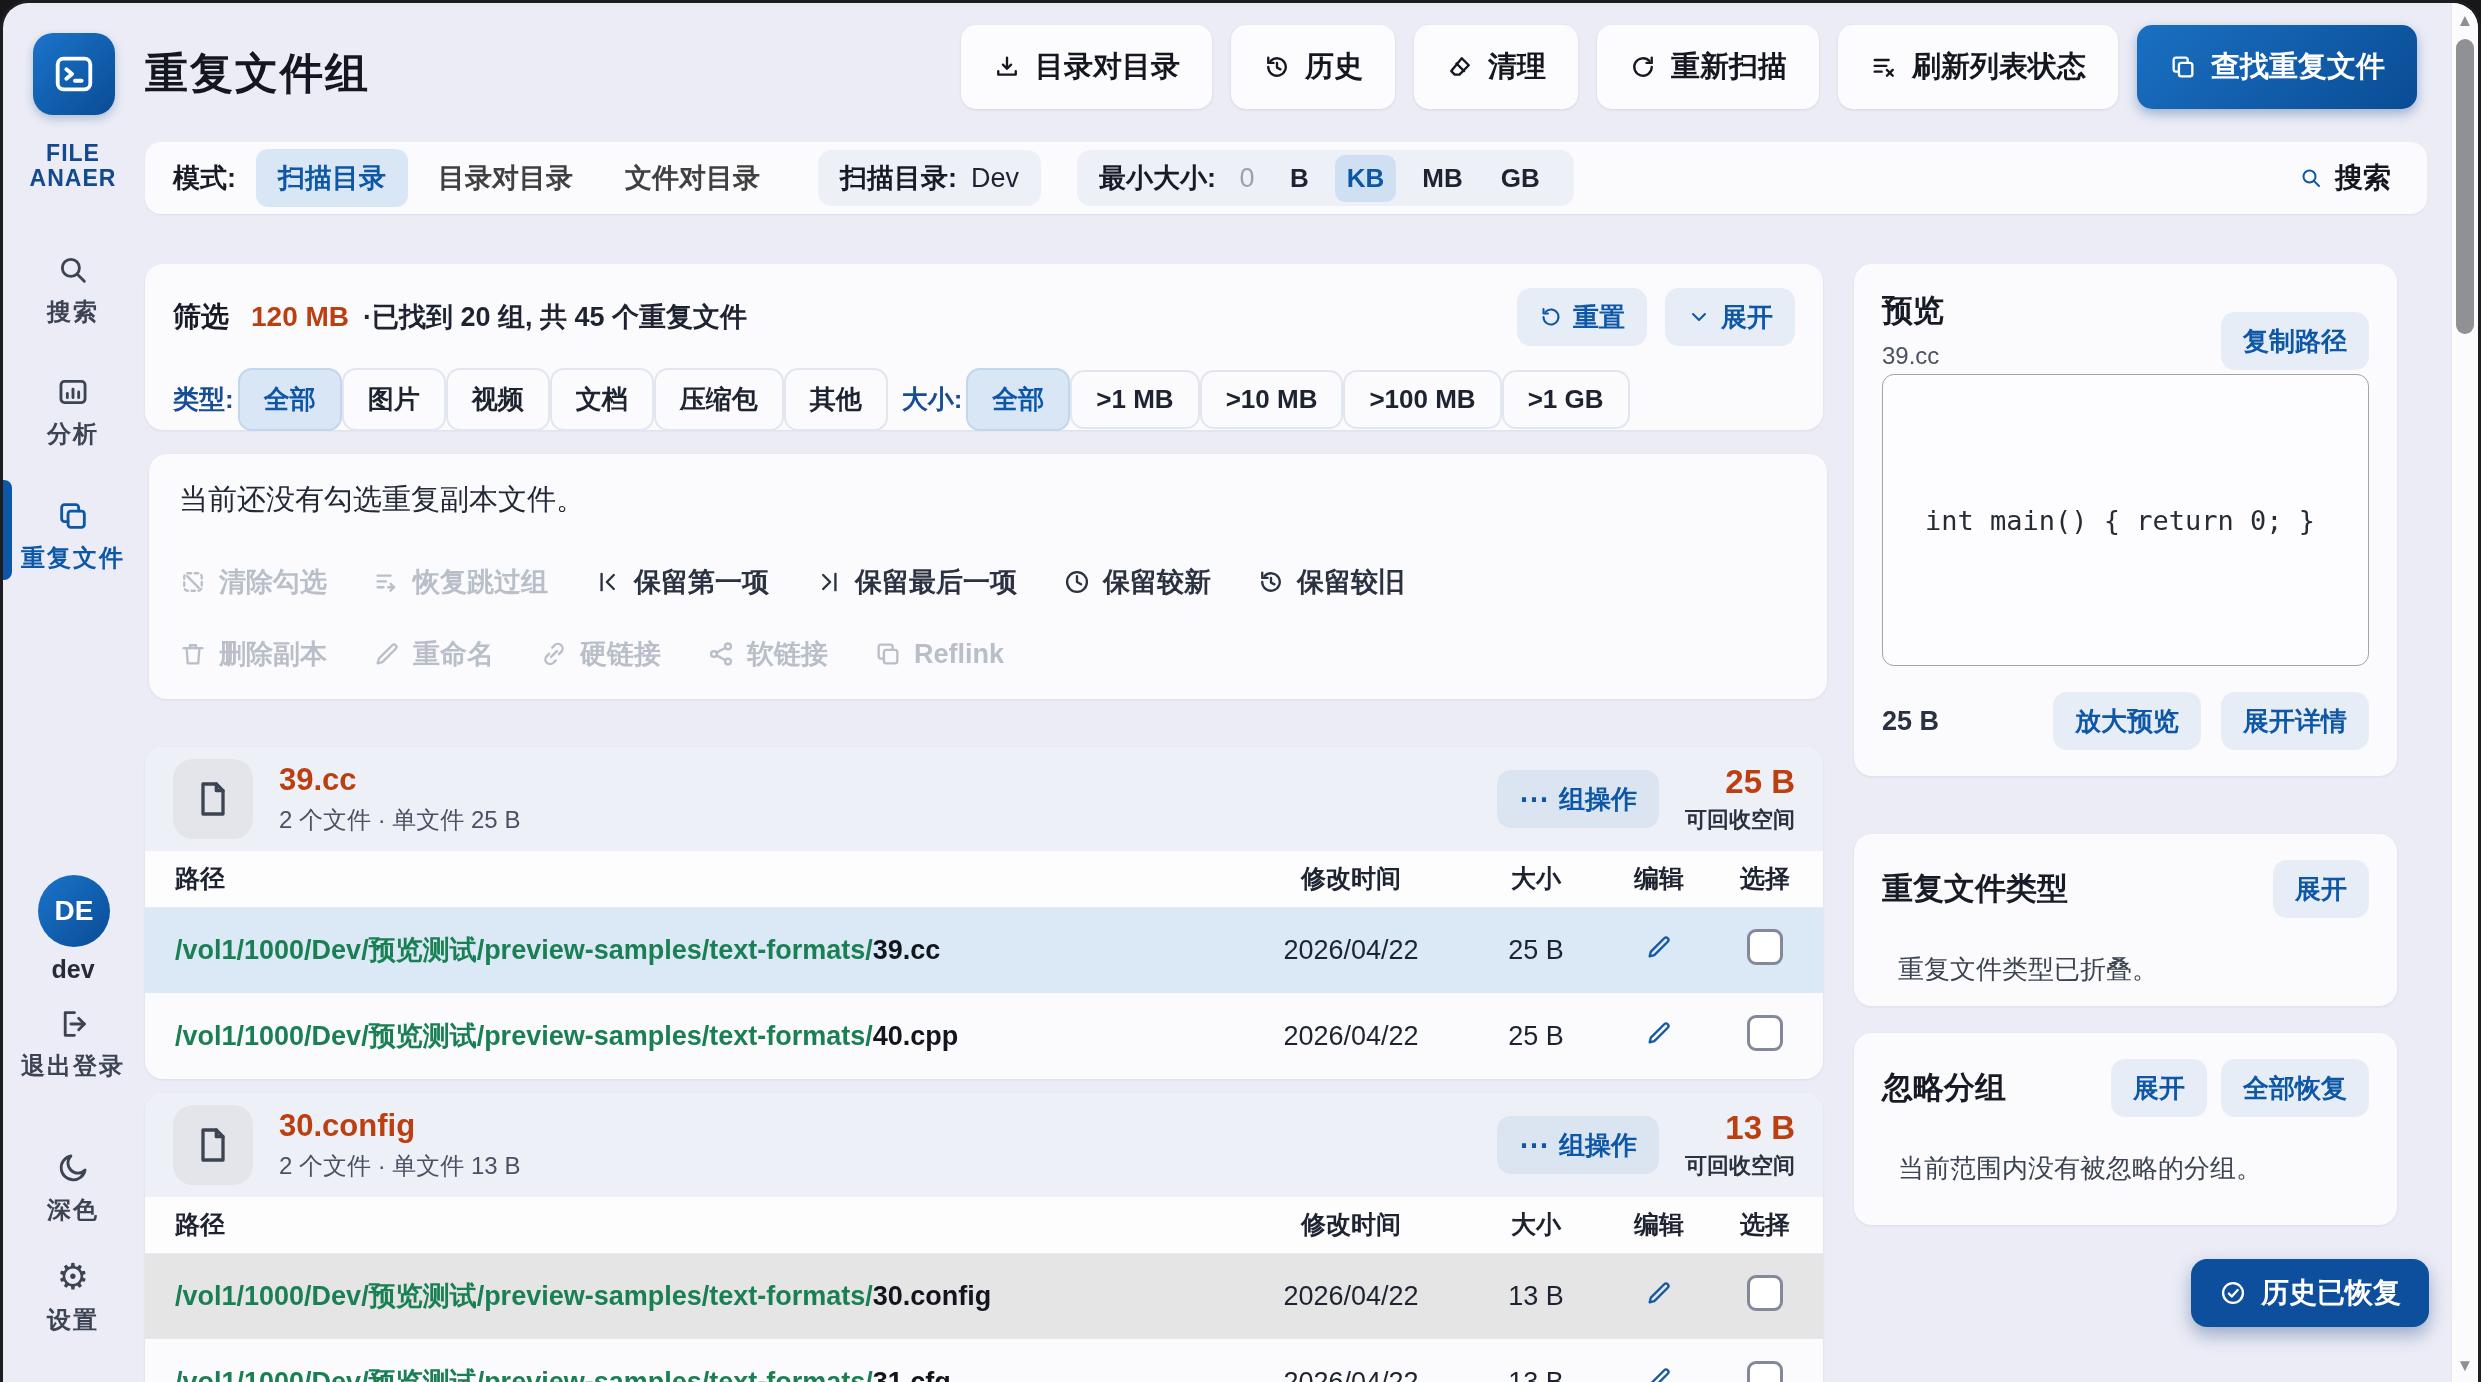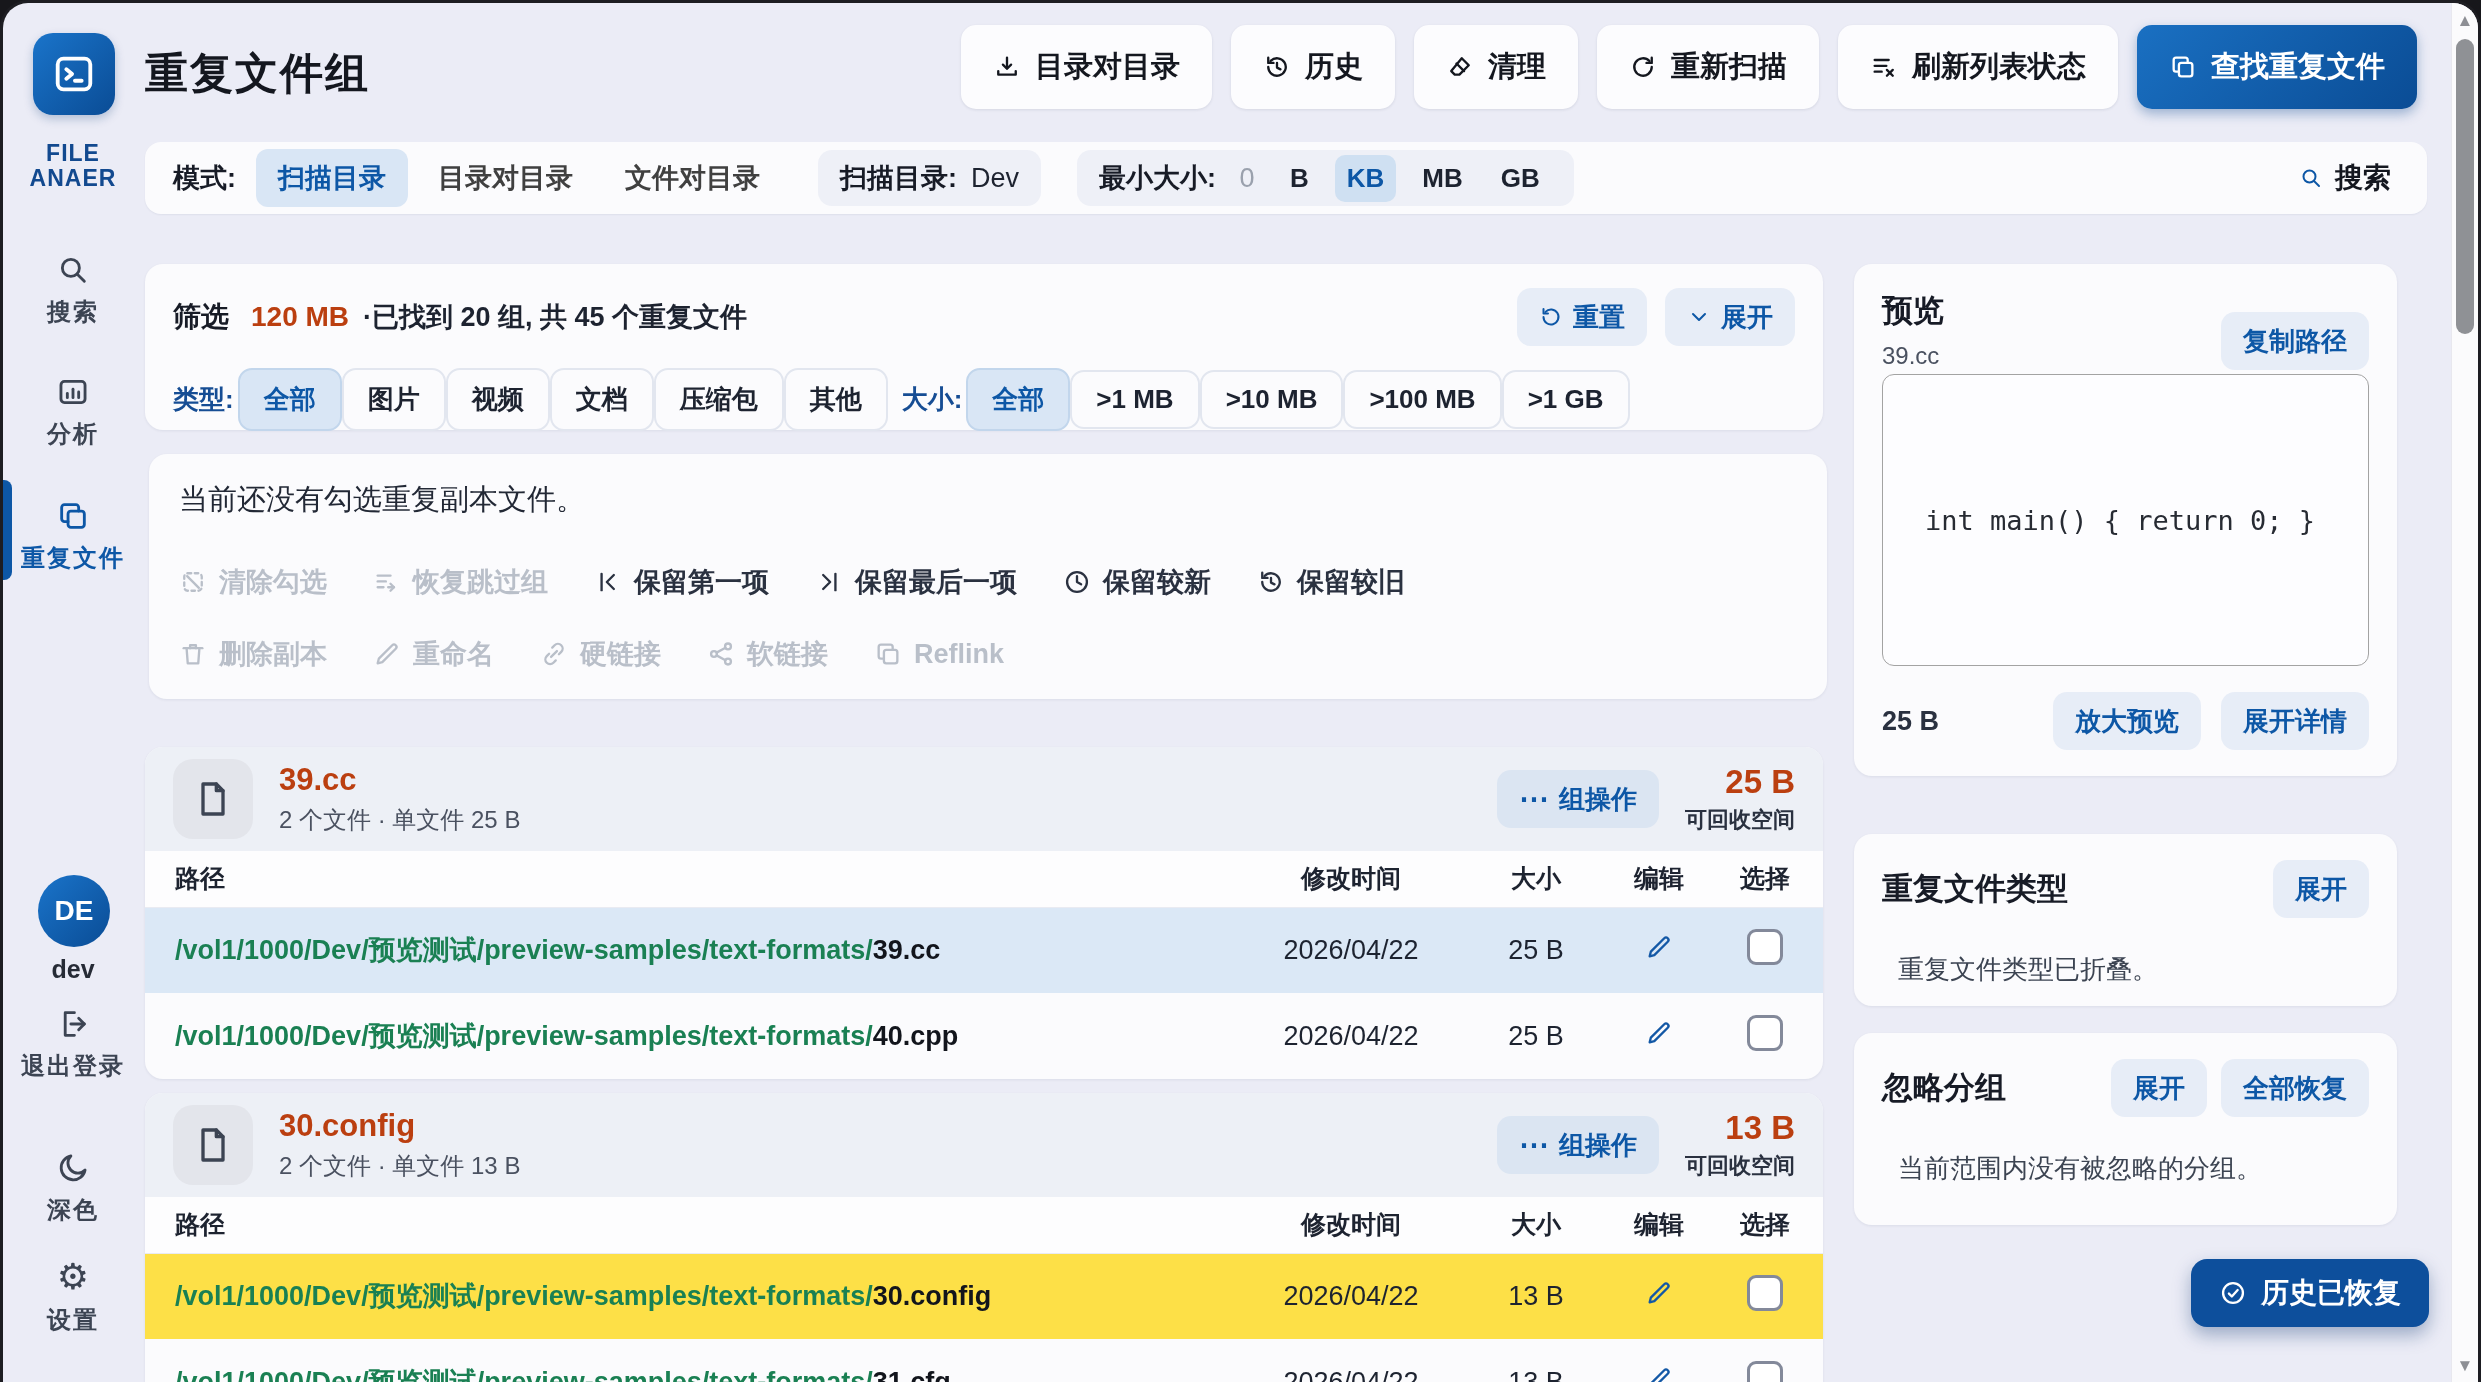--- a/index.html
+++ b/index.html
@@ -118,21 +118,21 @@
   .reclaim .val { font-size:33px; font-weight:bold; color:#bb3f10; }
   .reclaim .cap { font-size:22px; font-weight:bold; color:#2a3140; margin-top:4px; }
   table.gtable { width:100%; border-collapse:collapse; table-layout:fixed; }
   .gtable th { background:#fdfdfe; border-bottom:1px solid #e9ebf2; height:56px;
     font-size:25px; font-weight:bold; color:#1d2330; text-align:left; padding:0; }
   .gtable th.c, .gtable td.c { text-align:center; }
   .gtable .col-path { padding-left:30px; }
   .gtable td { height:86px; font-size:27px; padding:0; }
   .gtable td.col-path { padding-left:30px; }
   .gtable tr.sel td { background:#dbe8f6; }
-  .gtable tr.zebra td { background:#fde047; }
+  .gtable tr.zebra td { background:#e5e5e5; }
   .path-dir { color:#1a8053; font-weight:bold; }
   .path-file { color:#12151c; font-weight:bold; }
   .cell-dim { color:#1d2330; font-size:26px; }
   .edit-ic { color:#1358a6; cursor:pointer; display:inline-flex; }
   .checkbox { display:inline-block; width:36px; height:36px; border:3px solid #83899a;
     border-radius:9px; background:#fff; cursor:pointer; }
 
   
   .rpanel-card { left:1851px; width:543px; }
   .preview-card { top:261px; height:512px; padding:26px 28px; }

